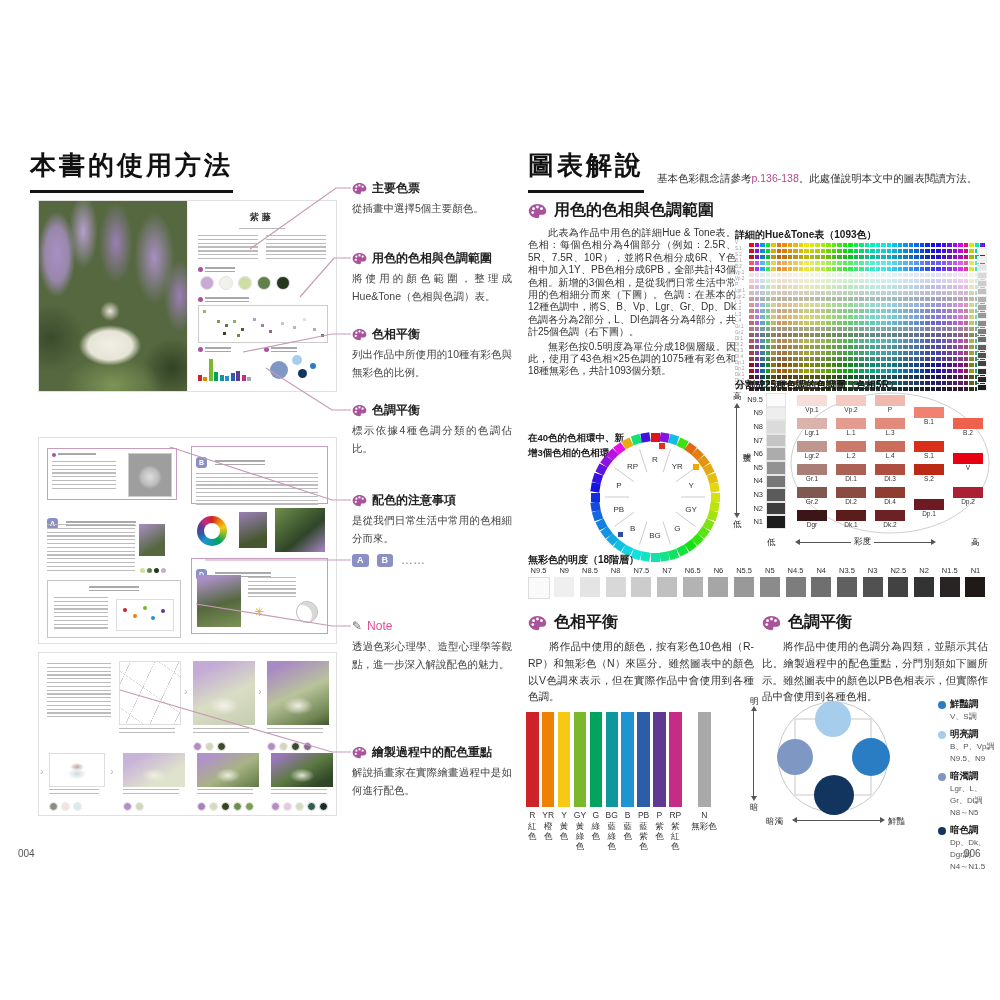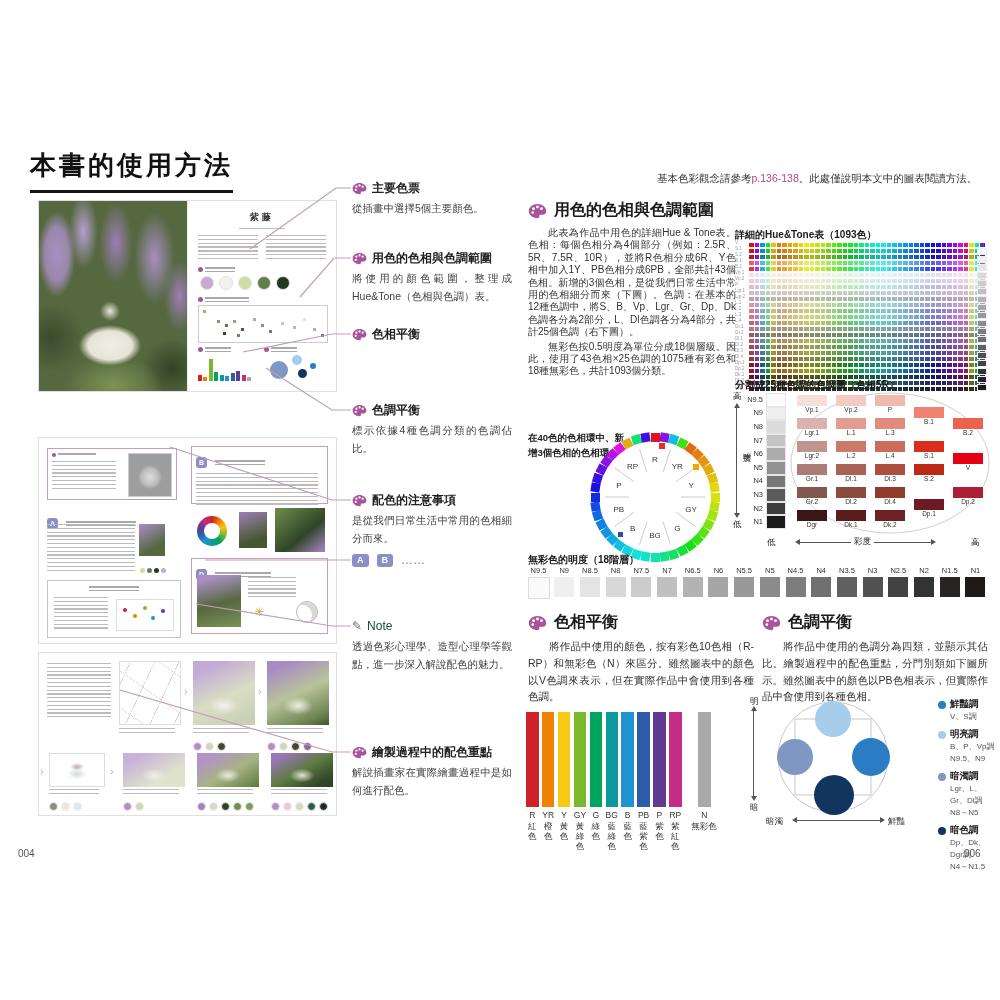--- a/index.html
+++ b/index.html
@@ -294,20 +294,21 @@
         <div class="ann-h">
           <svg class="pal-ic" viewBox="0 0 24 20">
             <path d="M12 1C5.9 1 1 5 1 10c0 5 4.9 9 11 9 1.6 0 2.6-1 2.2-2.3-.3-1 .2-2 1.3-2h3C21.4 14.7 23 12.6 23 10c0-5-4.9-9-11-9z" fill="#a8539b"></path>
             <circle cx="7" cy="7" r="1.8" fill="#fff"></circle>
             <circle cx="12" cy="5" r="1.8" fill="#fff"></circle>
             <circle cx="17" cy="7" r="1.8" fill="#fff"></circle>
             <circle cx="6" cy="12" r="1.8" fill="#fff"></circle>
           </svg>
           <span>色相平衡</span>
         </div>
+        <div class="ann-b">列出作品中所使用的10種有彩色與無彩色的比例。</div>
       </div>
       <div class="ann abs" style="left: 352px; top: 402px;">
         <div class="ann-h">
           <svg class="pal-ic" viewBox="0 0 24 20">
             <path d="M12 1C5.9 1 1 5 1 10c0 5 4.9 9 11 9 1.6 0 2.6-1 2.2-2.3-.3-1 .2-2 1.3-2h3C21.4 14.7 23 12.6 23 10c0-5-4.9-9-11-9z" fill="#a8539b"></path>
             <circle cx="7" cy="7" r="1.8" fill="#fff"></circle>
             <circle cx="12" cy="5" r="1.8" fill="#fff"></circle>
             <circle cx="17" cy="7" r="1.8" fill="#fff"></circle>
             <circle cx="6" cy="12" r="1.8" fill="#fff"></circle>
           </svg>
@@ -331,41 +332,42 @@
       <div class="ann abs" style="left: 352px; top: 552px;">
         <div class="ann-h">
           <span class="badge">A</span>
           <span class="badge">B</span>
           <span style="color:#888;font-weight:normal;">……</span>
         </div>
       </div>
       <div class="ann abs" style="left: 352px; top: 618px;">
         <div class="ann-h">
           <span style="color:#666;font-size:12px;">✎</span>
-          <span style="font-weight:normal;color:#14532d;">Note</span>
+          <span style="font-weight:normal;color:#ec4899;">Note</span>
         </div>
         <div class="ann-b">透過色彩心理學、造型心理學等觀點，進一步深入解說配色的魅力。</div>
       </div>
       <div class="ann abs" style="left: 352px; top: 744px;">
         <div class="ann-h">
           <svg class="pal-ic" viewBox="0 0 24 20">
             <path d="M12 1C5.9 1 1 5 1 10c0 5 4.9 9 11 9 1.6 0 2.6-1 2.2-2.3-.3-1 .2-2 1.3-2h3C21.4 14.7 23 12.6 23 10c0-5-4.9-9-11-9z" fill="#a8539b"></path>
             <circle cx="7" cy="7" r="1.8" fill="#fff"></circle>
             <circle cx="12" cy="5" r="1.8" fill="#fff"></circle>
             <circle cx="17" cy="7" r="1.8" fill="#fff"></circle>
             <circle cx="6" cy="12" r="1.8" fill="#fff"></circle>
           </svg>
           <span>繪製過程中的配色重點</span>
         </div>
         <div class="ann-b">解說插畫家在實際繪畫過程中是如何進行配色。</div>
       </div>
     </div>
 
   <div class="abs pnum" style="left:18px;top:848px;">004</div>
 
+  <div class="abs big-title" style="left:528px;top:148px;">圖表解說</div>
 
   <div class="abs" style="left:657px;top:172px;width:330px;font-size:10.5px;color:#333;">
     <span>基本色彩觀念請參考</span><span style="color:#b3478f;">p.136-138</span><span>。此處僅說明本文中的圖表閱讀方法。</span>
   </div>
 
   <div class="abs sec-h" style="left:528px;top:200px;">
     <svg class="pal-ic" viewBox="0 0 24 20">
         <path d="M12 1C5.9 1 1 5 1 10c0 5 4.9 9 11 9 1.6 0 2.6-1 2.2-2.3-.3-1 .2-2 1.3-2h3C21.4 14.7 23 12.6 23 10c0-5-4.9-9-11-9z" fill="#a8539b"></path>
         <circle cx="7" cy="7" r="1.8" fill="#fff"></circle>
         <circle cx="12" cy="5" r="1.8" fill="#fff"></circle>

